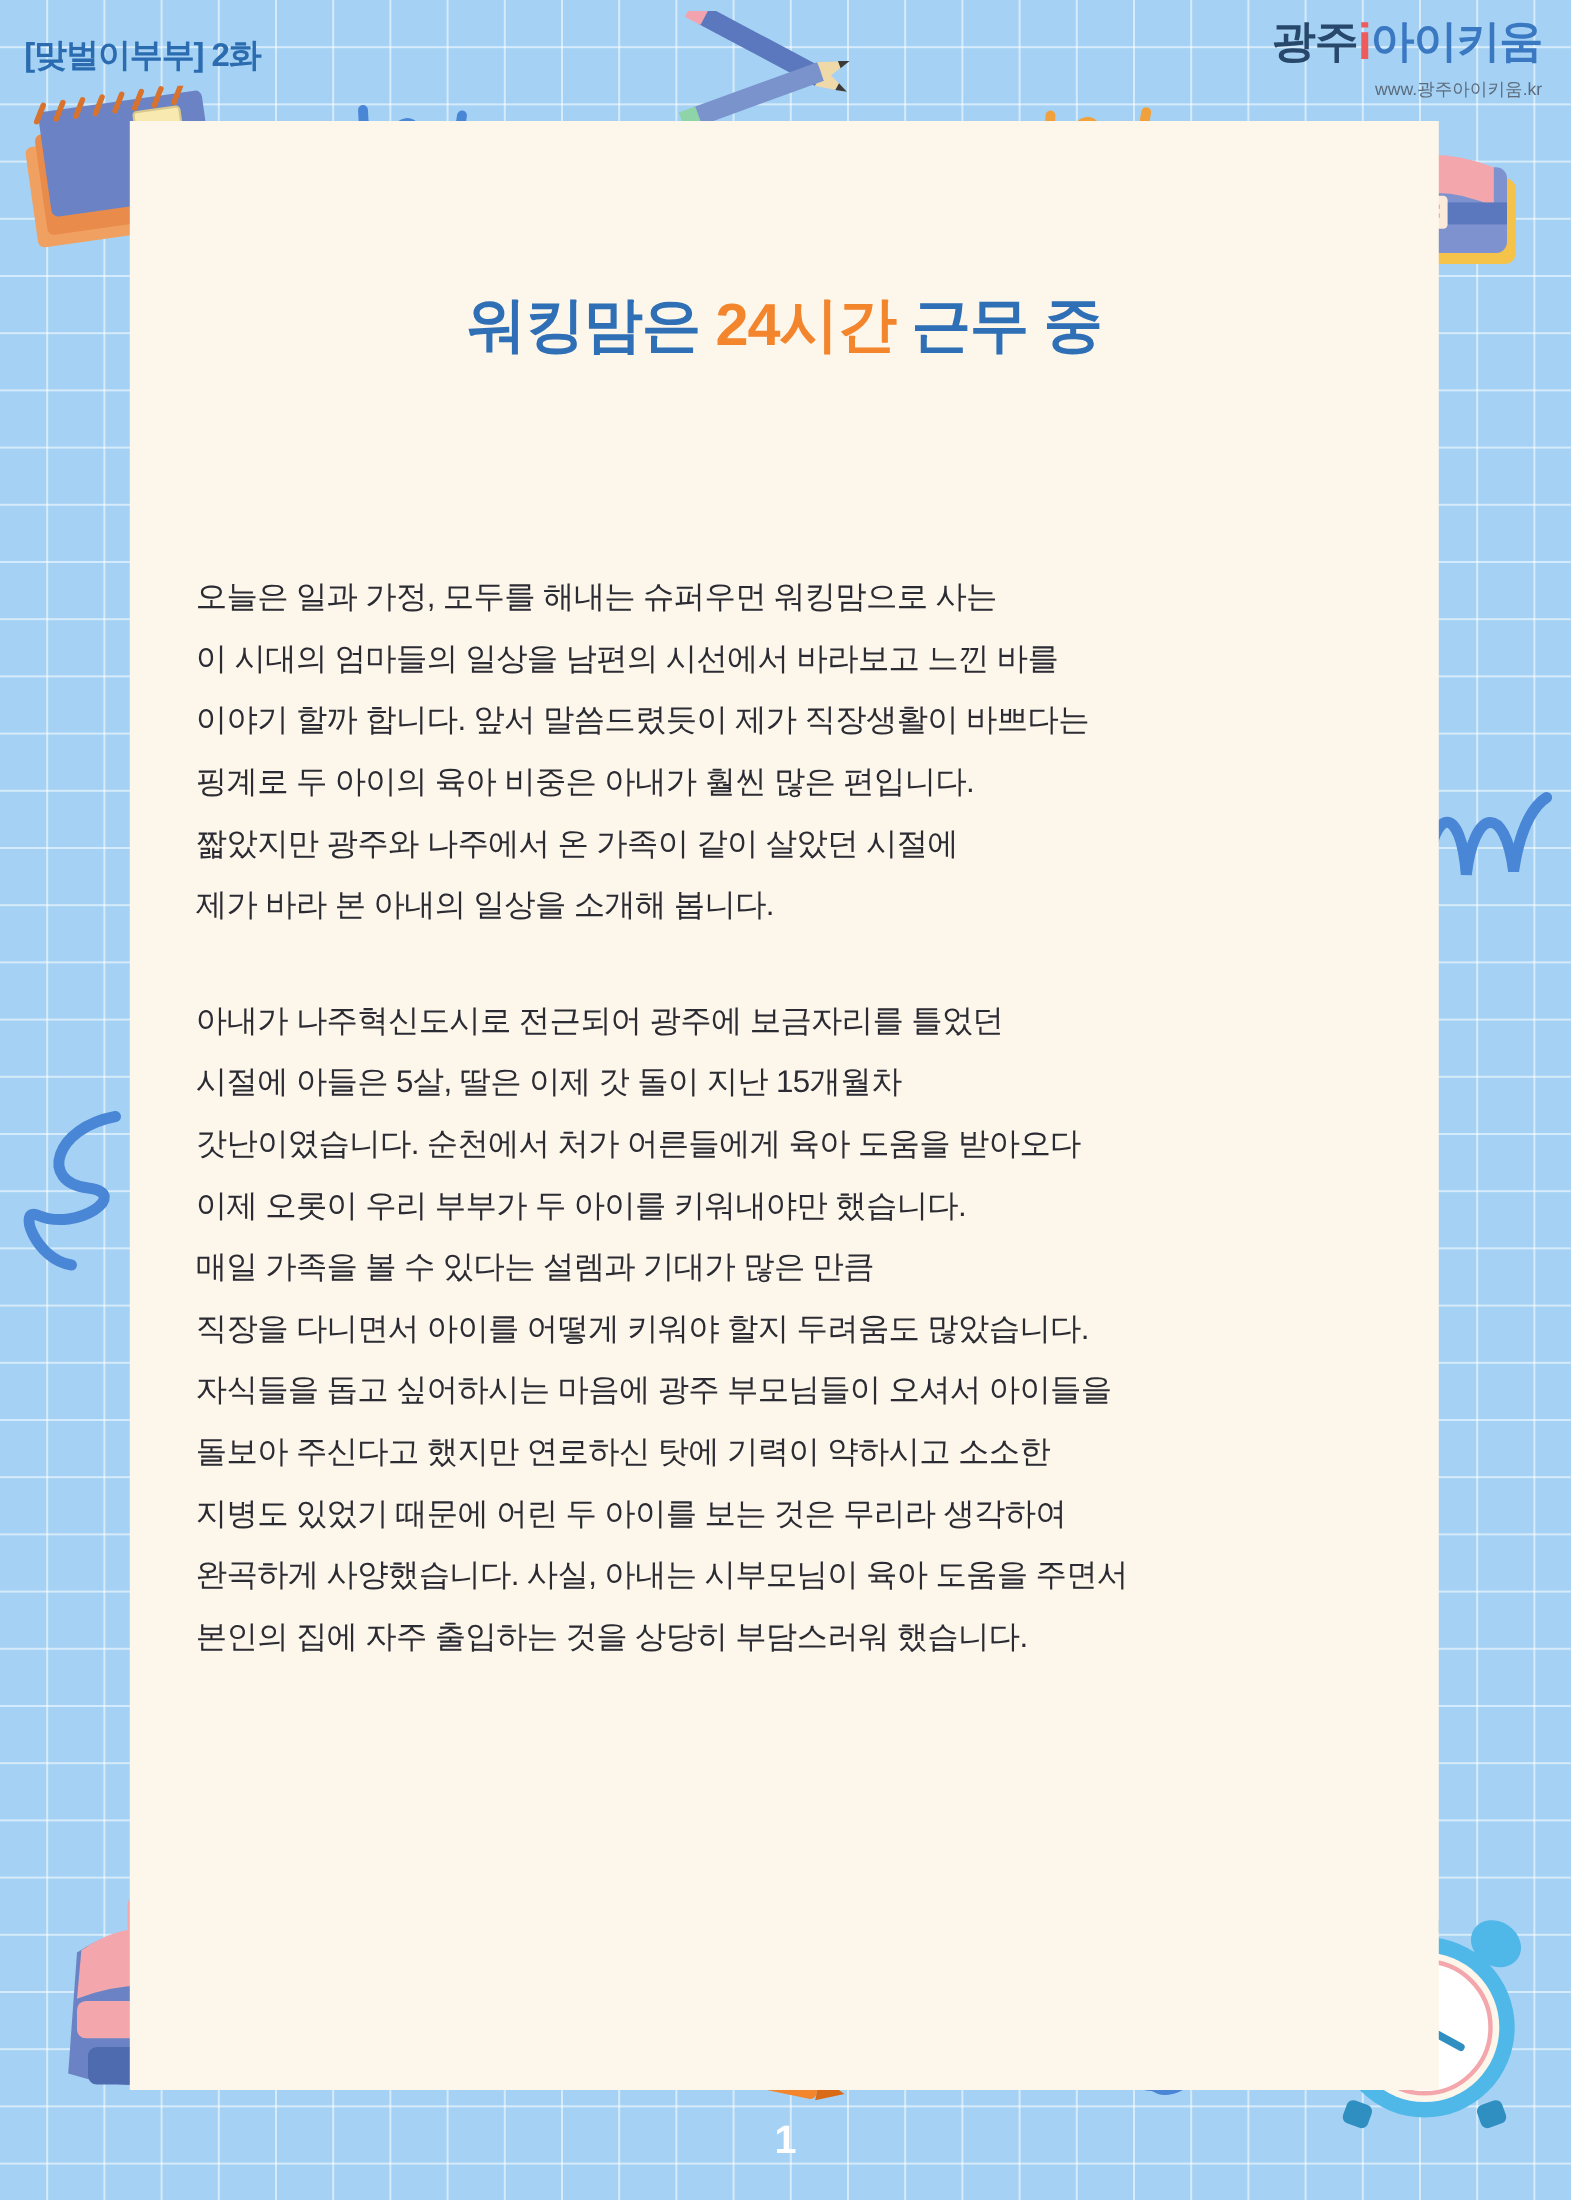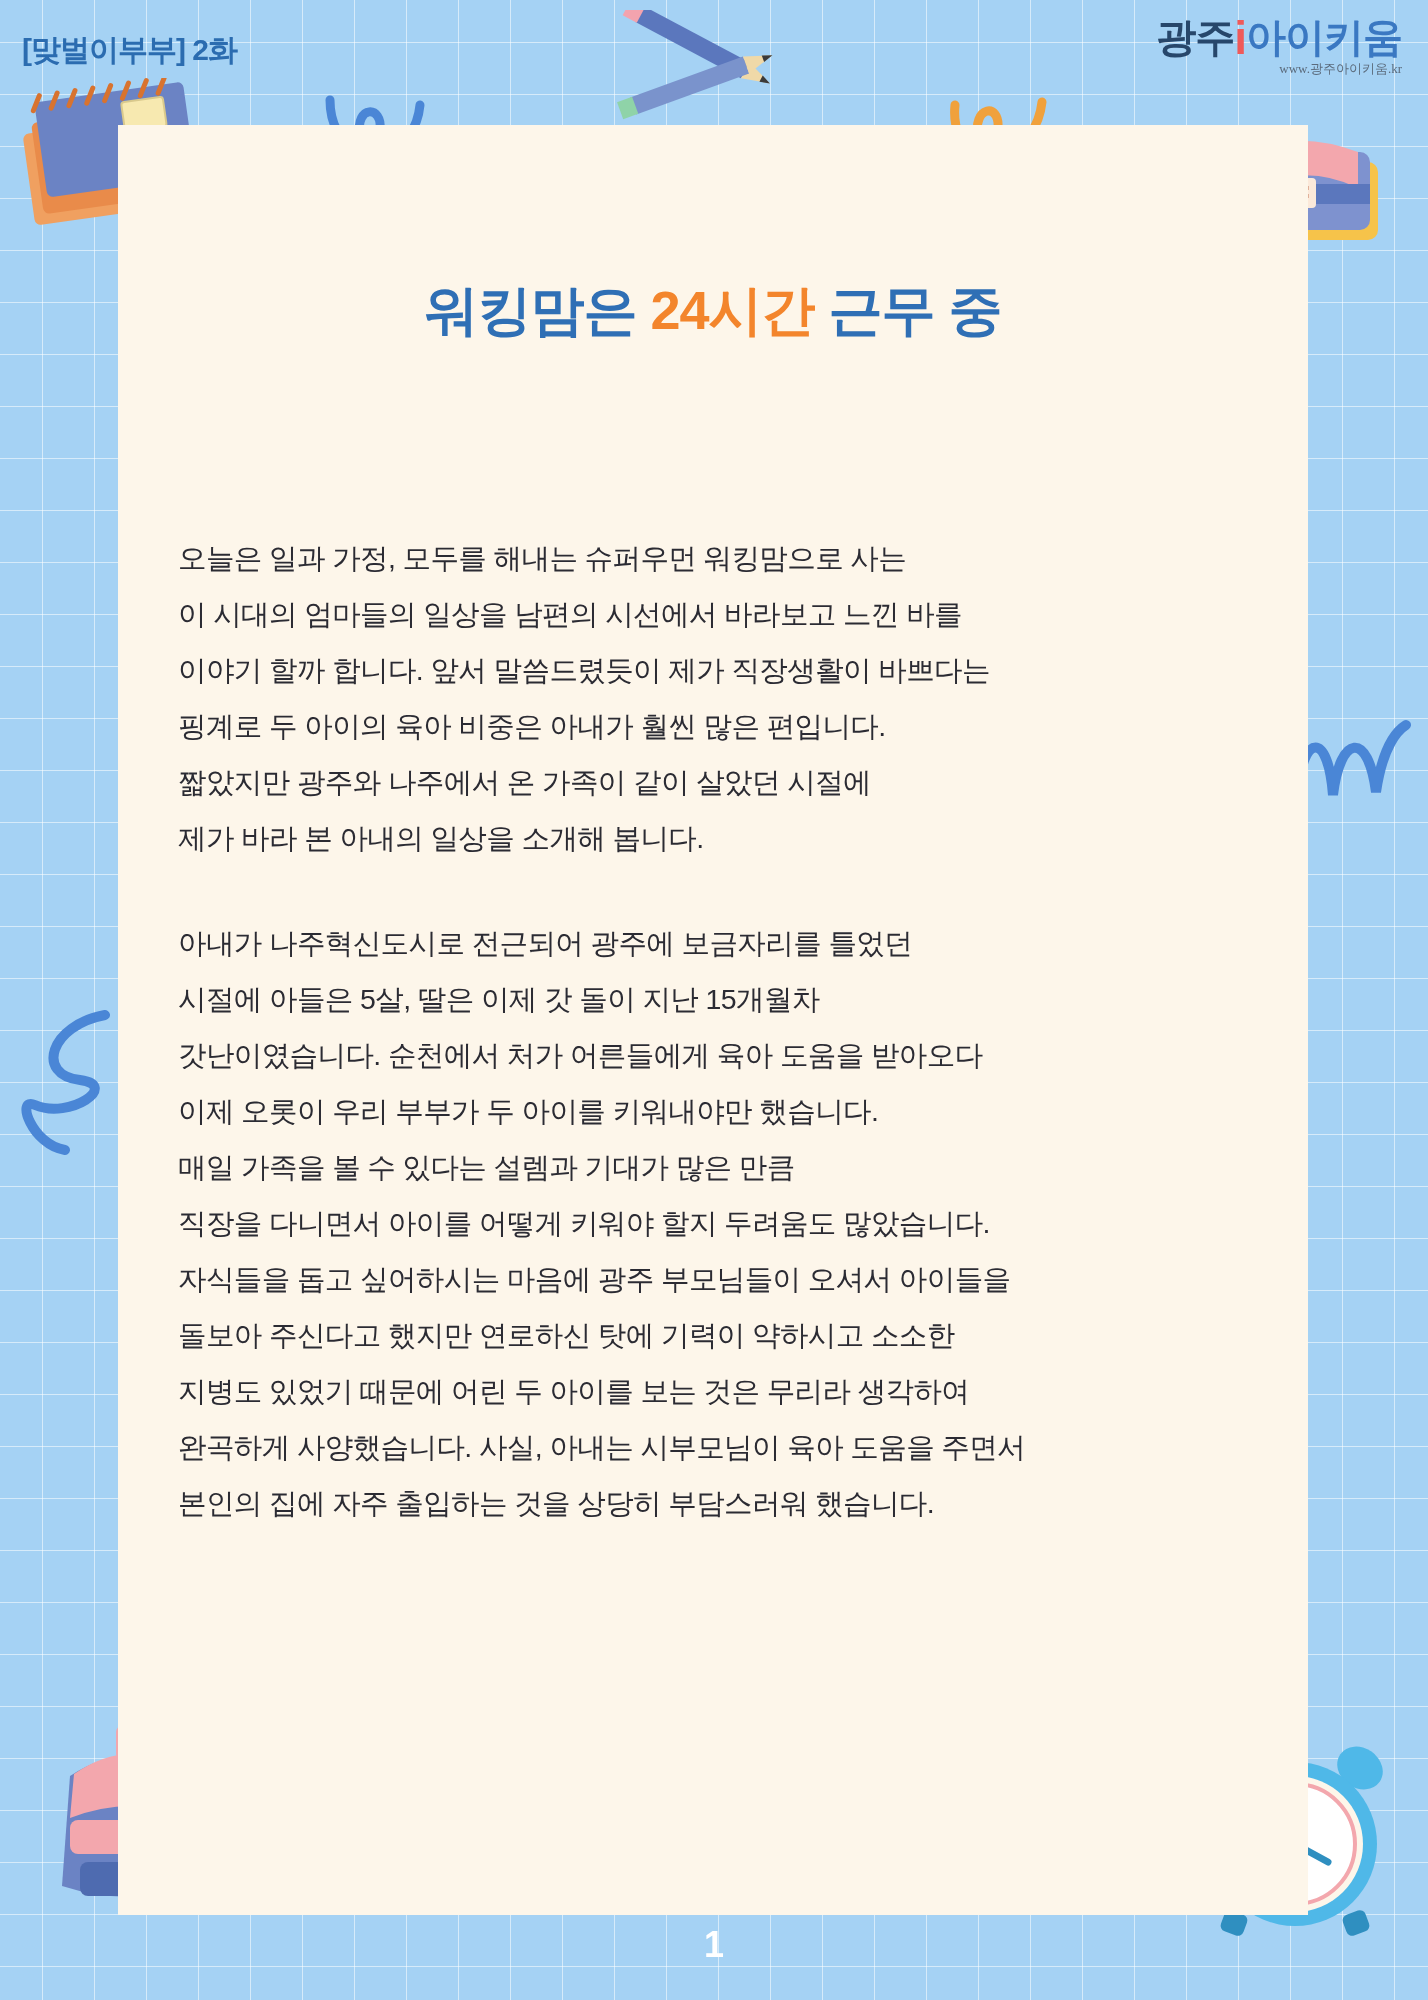--- a/index.html
+++ b/index.html
@@ -54,36 +54,34 @@
   }
   .logo-gwangju { color: #27476b; }
   .logo-i {
     color: #ef5a5a;
     font-size: 46px;
     position: relative;
     top: 3px;
   }
   .logo-ikium { color: #3a78c2; }
   .logo-url {
-    font-size: 13px;
+    font-size: 16px;
     color: #5b6b7c;
-    margin-top: 2px;
+    margin-top: 13px;
     letter-spacing: 0px;
-    font-family: Liberation Serif, serif;
   }
 
   
   .panel {
     position: absolute;
     left: 118px;
     top: 110px;
     width: 1190px;
     height: 1790px;
     background: #fdf6ea;
-    margin-top: 15px;
   }
 
   .title {
     position: absolute;
     top: 150px;
     left: 0;
     width: 100%;
     text-align: center;
     font-size: 54px;
     font-weight: bold;

